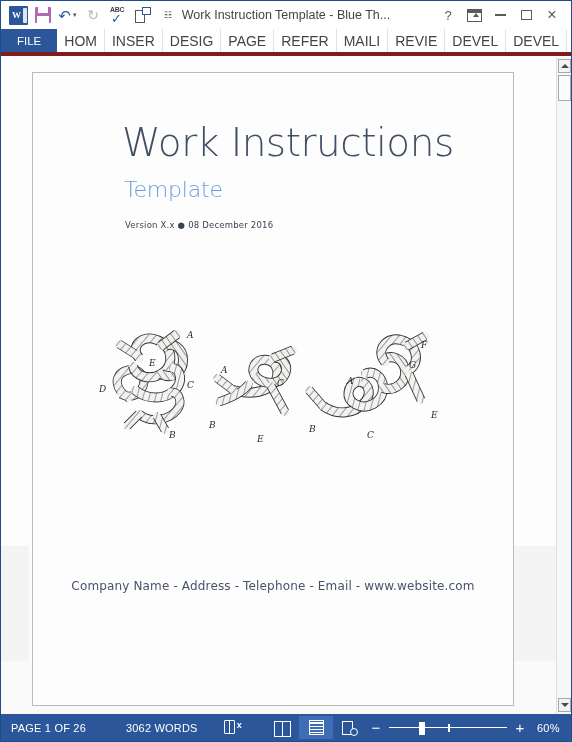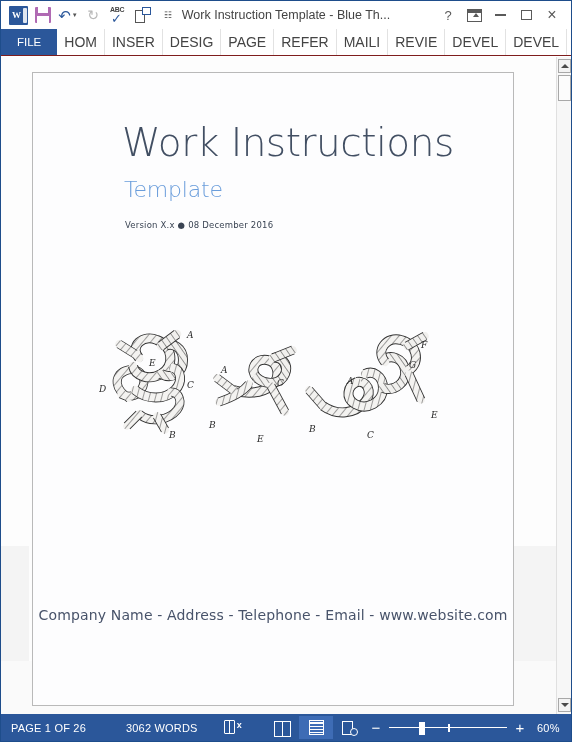--- a/index.html
+++ b/index.html
@@ -69,21 +69,21 @@
   .ribdisp::after{content:"";position:absolute;left:5px;top:3px;width:0;height:0;
     border-left:3px solid transparent;border-right:3px solid transparent;border-bottom:4px solid #5a5a5a;}
   .minbtn{ width:11px;height:1.6px;background:#5a5a5a; }
   .maxbtn{ width:11px;height:10px;border:1.6px solid #5a5a5a; }
   .closebtn{ font-size:16px; font-weight:300; }
 
   
   #ribbon{
     height:27px; width:100%;
     background:#ffffff; display:flex; align-items:stretch;
-    border-bottom:1px solid #7f1d1d;
+    border-bottom:4px solid #7f1d1d;
   }
   .tab{
     display:flex;align-items:center;justify-content:center;
     font-size:14px; color:#444; padding:0 7px;
     border-right:1px solid #e2e2e2;
     white-space:nowrap;
   }
   .tab.file{
     background:#2b579a;color:#fff;font-size:11.5px;
     padding:0 16px;border-right:none;
@@ -126,23 +126,23 @@
     font-size:22px; color:#6a9ddb; font-weight:300;
     letter-spacing:-0.2px;
     font-family:"DejaVu Sans", sans-serif;
   }
   .doc-version{
     position:absolute; left:92px; top:147px;
     font-size:8.5px; color:#3a4453; letter-spacing:.2px;
     font-family:"DejaVu Sans", sans-serif;
   }
   .doc-footer{
-    position:absolute; left:0; right:0; top:534px;
+    position:absolute; left:0; right:0; top:506px;
     text-align:center;
-    font-size:14px; color:#48536a; letter-spacing:.15px;
+    font-size:12px; color:#48536a; letter-spacing:.15px;
     font-family:"DejaVu Sans", sans-serif;
   }
   #knots{ position:absolute; left:66px; top:255px; width:360px; height:130px; }
 
   
   #vscroll{
     position:absolute; right:0; top:0; bottom:0; width:15px;
     background:#f7f7f7; border-left:1px solid #e0e0e0;
   }
   .sb-arrow{

